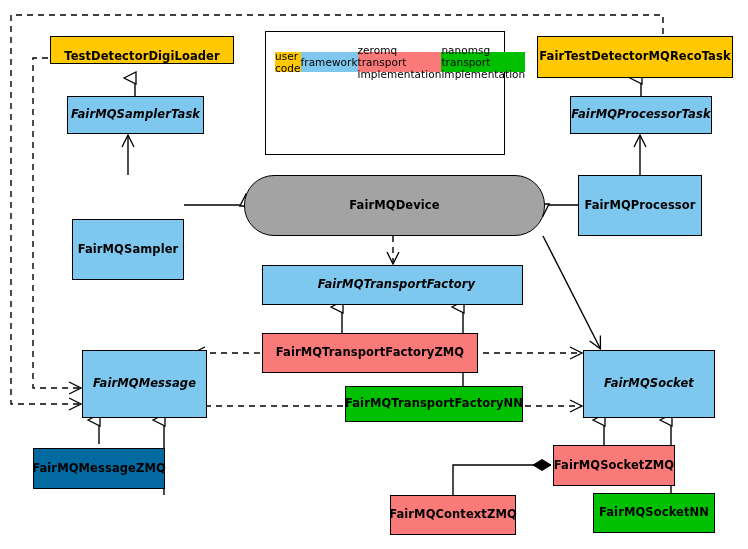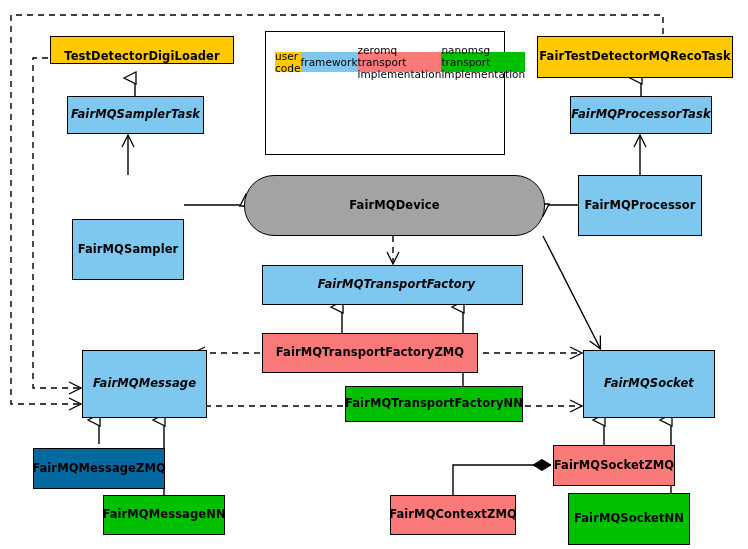--- a/index.html
+++ b/index.html
@@ -167,29 +167,26 @@
   </div>
 
   <div class="node abstract" style="left:583px; top:350px; width:132px; height:68px; background:#7EC8EF;">
     <span>FairMQSocket</span>
   </div>
 
   <div class="node" style="left:33px; top:448px; width:132px; height:41px; background:#0369a1;">
     <span>FairMQMessageZMQ</span>
   </div>
 
-  <div class="node" style="left:103px; top:495px; width:122px; height:40px; background:#00C000;">
-    <span>FairMQMessageNN</span>
-  </div>
 
   <div class="node" style="left:553px; top:445px; width:122px; height:41px; background:#FA7A7A;">
     <span>FairMQSocketZMQ</span>
   </div>
 
-  <div class="node" style="left:568px; top:493px; width:122px; height:52px; background:#00C000;align-items:center;">
+  <div class="node" style="left:593px; top:493px; width:122px; height:40px; background:#00C000;align-items:center;">
     <span>FairMQSocketNN</span>
   </div>
 
   <div class="node" style="left:390px; top:495px; width:126px; height:40px; background:#FA7A7A;">
     <span>FairMQContextZMQ</span>
   </div>
 
   <div class="legend-box" style="left:265px; top:31px; width:240px; height:124px;">
     <div class="legend-row" style="background:#FFC800;">
       <span>user code</span>

